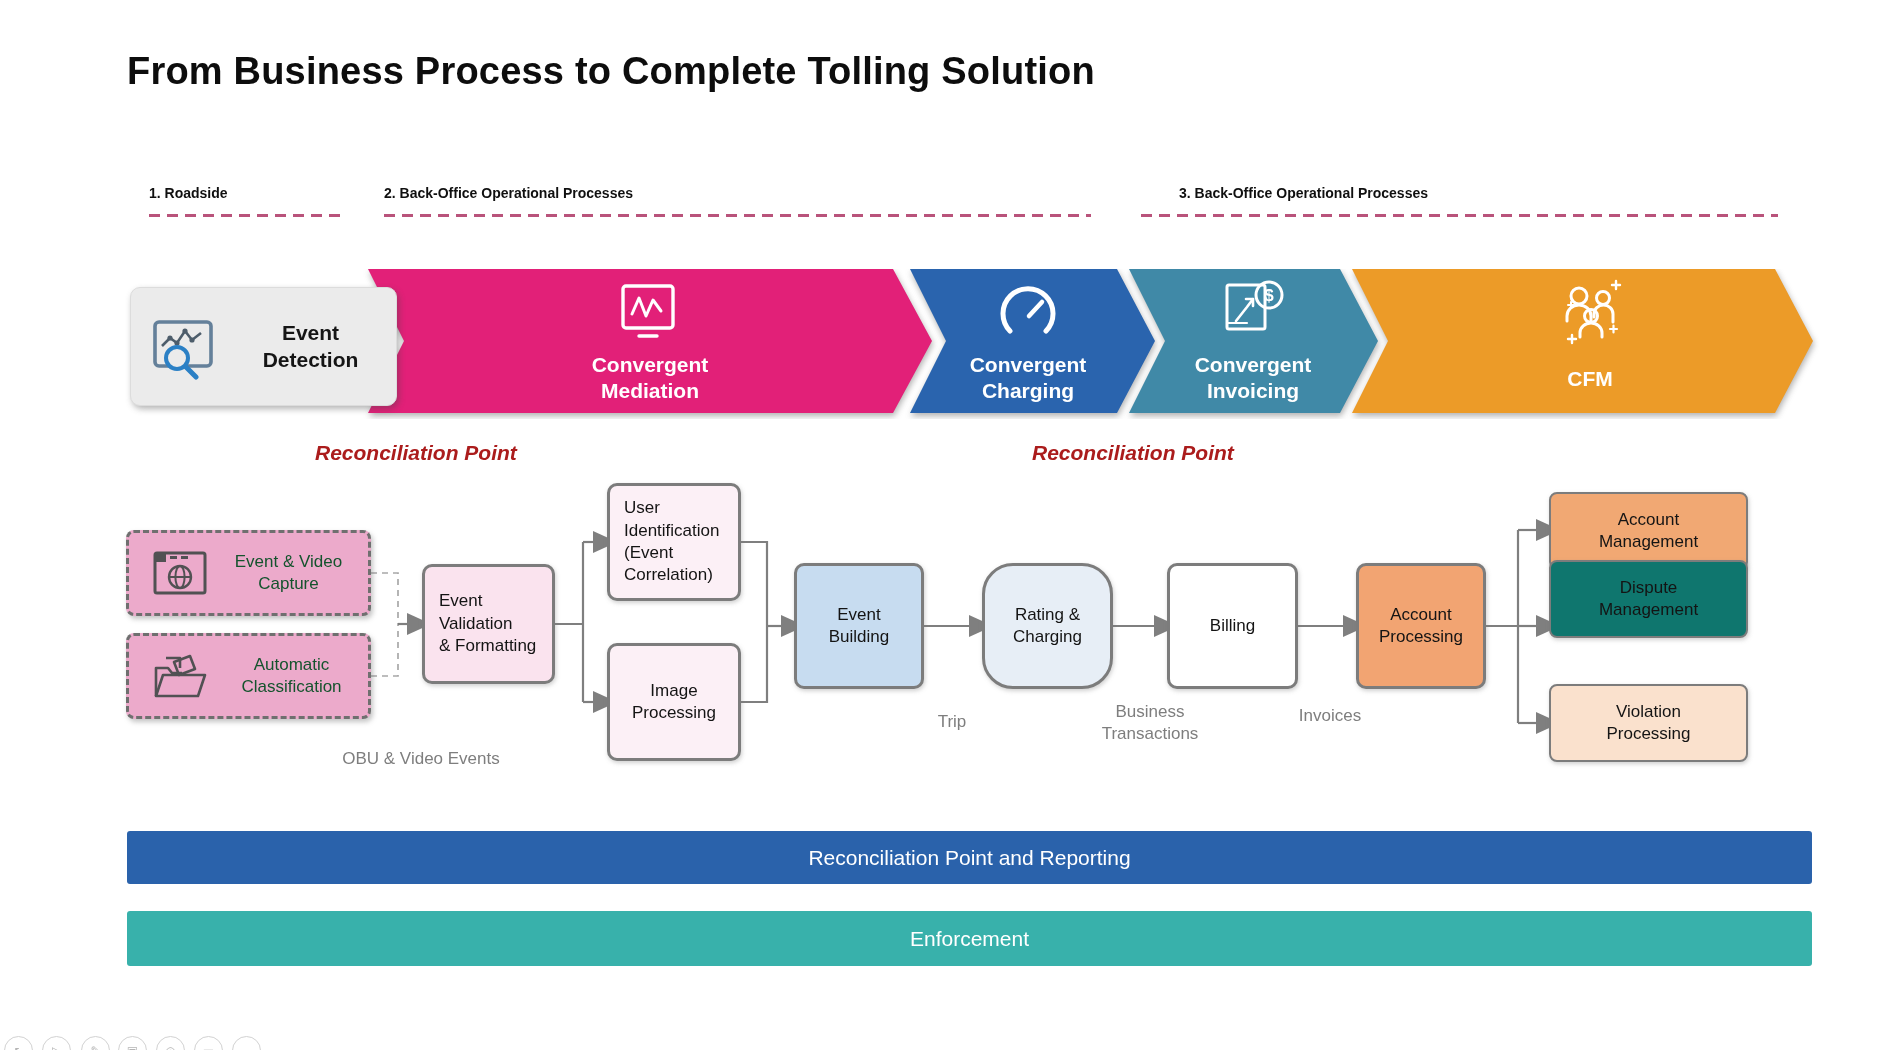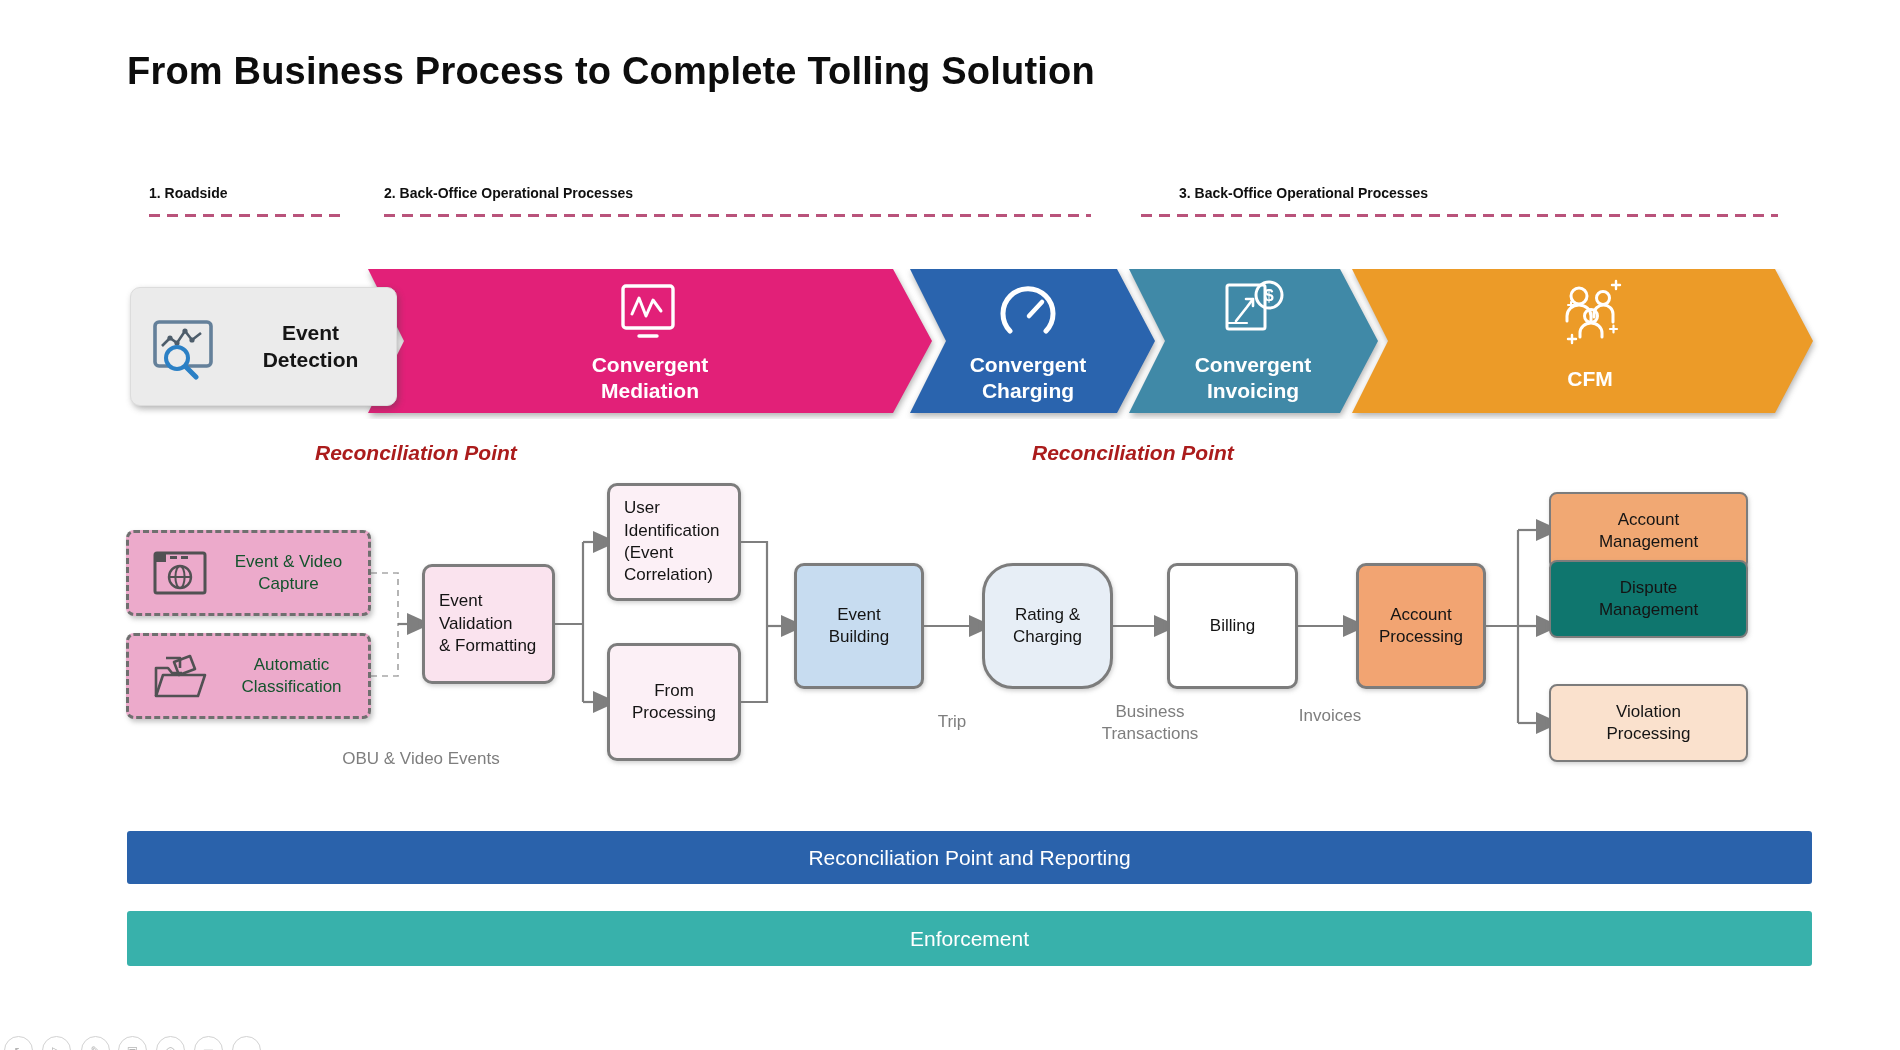--- a/index.html
+++ b/index.html
@@ -180,21 +180,21 @@
 Classification</div>
   </div>
 
   <div class="abs fbox left pre" style="left:422px;top:564px;width:133px;height:120px;background:#fae3ee;">Event
 Validation
 &amp; Formatting</div>
   <div class="abs fbox left pre" style="left:607px;top:483px;width:134px;height:118px;background:#fcf0f6;">User
 Identification
 (Event
 Correlation)</div>
-  <div class="abs fbox center pre" style="left:607px;top:643px;width:134px;height:118px;background:#fcf0f6;">From
+  <div class="abs fbox center pre" style="left:607px;top:643px;width:134px;height:118px;background:#fcf0f6;">Image
 Processing</div>
   <div class="abs fbox center pre" style="left:794px;top:563px;width:130px;height:126px;background:#c7dcf0;">Event
 Building</div>
   <div class="abs fbox center pre" style="left:982px;top:563px;width:131px;height:126px;background:#e7eef6;border-radius:31px;">Rating &amp;
 Charging</div>
   <div class="abs fbox center" style="left:1167px;top:563px;width:131px;height:126px;background:#ffffff;">Billing</div>
   <div class="abs fbox center pre" style="left:1356px;top:563px;width:130px;height:126px;background:#f2a472;">Account
 Processing</div>
   <div class="abs fbox center pre" style="left:1549px;top:492px;width:199px;height:78px;border-width:2.5px;border-radius:8px;background:#f1a873;">Account
 Management</div>

